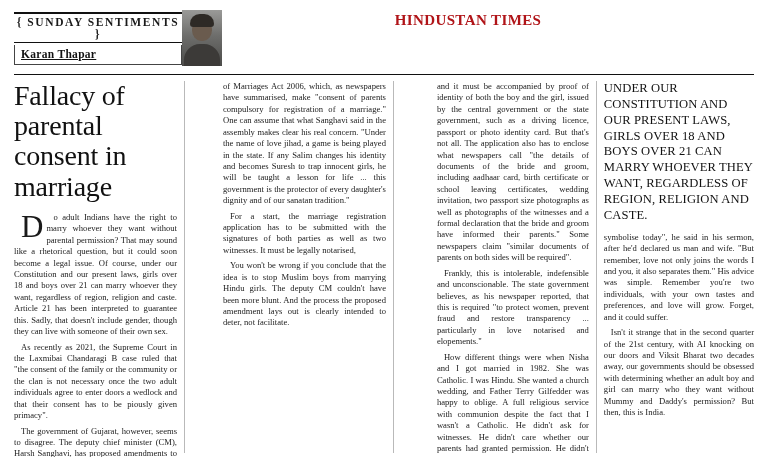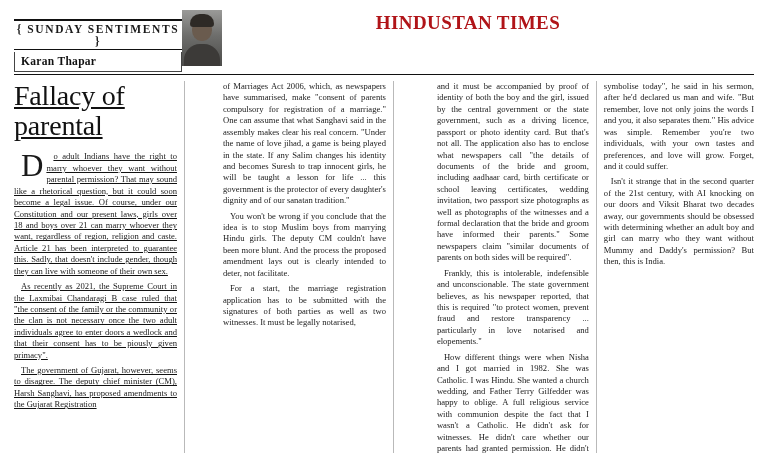--- a/index.html
+++ b/index.html
@@ -25,21 +25,20 @@
   
   .masthead {
     display: flex;
     align-items: flex-start;
     height: 62px;
     position: relative;
   }
   .kicker-block {
     width: 168px;
     padding-top: 2px;
-    margin-top: 7px;
   }
   .kicker {
     border-top: 2px solid #111;
     border-bottom: 1px solid #111;
     font-family: "Liberation Serif", serif;
     font-size: 11.5px;
     letter-spacing: 1.6px;
     font-weight: bold;
     padding: 2px 0 2px 0;
     text-align: center;
@@ -47,20 +46,21 @@
   }
   .byline-box {
     border: 1px solid #444;
     border-top: none;
     margin-top: 2px;
     padding: 3px 6px;
     font-size: 11.5px;
     font-weight: bold;
     letter-spacing: .3px;
     height: 20px;
+    text-decoration: underline;
   }
   .author-photo {
     position: absolute;
     left: 168px;
     top: 0px;
     width: 40px;
     height: 56px;
     background: linear-gradient(180deg,#9a9a98 0%, #6e6e6c 45%, #4c4c4a 100%);
     overflow: hidden;
   }
@@ -86,21 +86,21 @@
     background: #3c3a38;
   }
   .title-block {
     flex: 1;
     text-align: center;
     padding-top: 2px;
   }
   .hindustan {
     font-family: "Liberation Serif", serif;
     font-weight: bold;
-    font-size: 19px;
+    font-size: 15px;
     letter-spacing: .4px;
     color: #b01418;
     white-space: nowrap;
   }
 
   
   .rule-top {
     border-top: 1px solid #111;
     margin-top: 2px;
   }
@@ -113,21 +113,21 @@
   }
   .col {
     position: relative;
   }
   .col-divider {
     width: 1px;
     background: #b9b9b9;
     margin: 0 7px;
     align-self: stretch;
   }
-  .col1 { width: 178px; text-decoration: underline; }
+  .col1 { width: 178px; }
   .col2 { width: 178px; margin-left: 31px; }
   .col3 { width: 166px; margin-left: 36px; }
   .col4 { width: 164px; }
 
   .headline {
     font-family: "Liberation Serif", serif;
     font-size: 28px;
     line-height: 1.08;
     font-weight: normal;
     letter-spacing: -0.2px;
@@ -198,46 +198,48 @@
     </div>
   </div>
 
   <div class="rule-top"></div>
 
   <div class="content">
 
     <div class="col col1">
       <h1 class="headline">
         <span>Fallacy of parental</span>
+        <span class="l2">consent in marriage</span>
       </h1>
       <p class="body dropcap-para"><span class="dropcap">D</span><span>o adult Indians have the right to marry whoever they want without parental permission? That may sound like a rhetorical question, but it could soon become a legal issue. Of course, under our Constitution and our present laws, girls over 18 and boys over 21 can marry whoever they want, regardless of region, religion and caste. Article 21 has been interpreted to guarantee this. Sadly, that doesn't include gender, though they can live with someone of their own sex.</span></p>
       <p class="body">As recently as 2021, the Supreme Court in the Laxmibai Chandaragi B case ruled that "the consent of the family or the community or the clan is not necessary once the two adult individuals agree to enter doors a wedlock and that their consent has to be piously given primacy".</p>
       <p class="body">The government of Gujarat, however, seems to disagree. The deputy chief minister (CM), Harsh Sanghavi, has proposed amendments to the Gujarat Registration</p>
     </div>
 
     <div class="col-divider"></div>
 
     <div class="col col2">
       <p class="body noindent">of Marriages Act 2006, which, as newspapers have summarised, make "consent of parents compulsory for registration of a marriage." One can assume that what Sanghavi said in the assembly makes clear his real concern. "Under the name of love jihad, a game is being played in the state. If any Salim changes his identity and becomes Suresh to trap innocent girls, he will be taught a lesson for life ... this government is the protector of every daughter's dignity and of our sanatan tradition."</p>
+      <p class="body">For a start, the marriage registration application has to be submitted with the signatures of both parties as well as two witnesses. It must be legally notarised,</p>
       <p class="body">You won't be wrong if you conclude that the idea is to stop Muslim boys from marrying Hindu girls. The deputy CM couldn't have been more blunt. And the process the proposed amendment lays out is clearly intended to deter, not facilitate.</p>
-      <p class="body">For a start, the marriage registration application has to be submitted with the signatures of both parties as well as two witnesses. It must be legally notarised,</p>
     </div>
 
     <div class="col-divider"></div>
 
     <div class="col col3">
       <p class="body noindent">and it must be accompanied by proof of identity of both the boy and the girl, issued by the central government or the state government, such as a driving licence, passport or photo identity card. But that's not all. The application also has to enclose what newspapers call "the details of documents of the bride and groom, including aadhaar card, birth certificate or school leaving certificates, wedding invitation, two passport size photographs as well as photographs of the witnesses and a formal declaration that the bride and groom have informed their parents." Some newspapers claim "similar documents of parents on both sides will be required".</p>
       <p class="body">Frankly, this is intolerable, indefensible and unconscionable. The state government believes, as his newspaper reported, that this is required "to protect women, prevent fraud and restore transparency ... particularly in love notarised and elopements."</p>
       <p class="body">How different things were when Nisha and I got married in 1982. She was Catholic. I was Hindu. She wanted a church wedding, and Father Terry Gilfedder was happy to oblige. A full religious service with communion despite the fact that I wasn't a Catholic. He didn't ask for witnesses. He didn't care whether our parents had granted permission. He didn't require notarised declarations of our identity.</p>
       <p class="body">Father Terry was more concerned about the love that had brought us together. "I love you are three words that</p>
       <div class="page-mark">B|3</div>
     </div>
 
     <div class="col-divider"></div>
 
     <div class="col col4">
+      <div class="pullquote">Under our Constitution and our present laws, girls over 18 and boys over 21 can marry whoever they want, regardless of region, religion and caste.</div>
       <p class="body noindent">symbolise today", he said in his sermon, after he'd declared us man and wife. "But remember, love not only joins the words I and you, it also separates them." His advice was simple. Remember you're two individuals, with your own tastes and preferences, and love will grow. Forget, and it could suffer.</p>
       <p class="body">Isn't it strange that in the second quarter of the 21st century, with AI knocking on our doors and Viksit Bharat two decades away, our governments should be obsessed with determining whether an adult boy and girl can marry who they want without Mummy and Daddy's permission? But then, this is India.</p>
 
     </div>
 
   </div>
 </div>
 
 </body></html>

